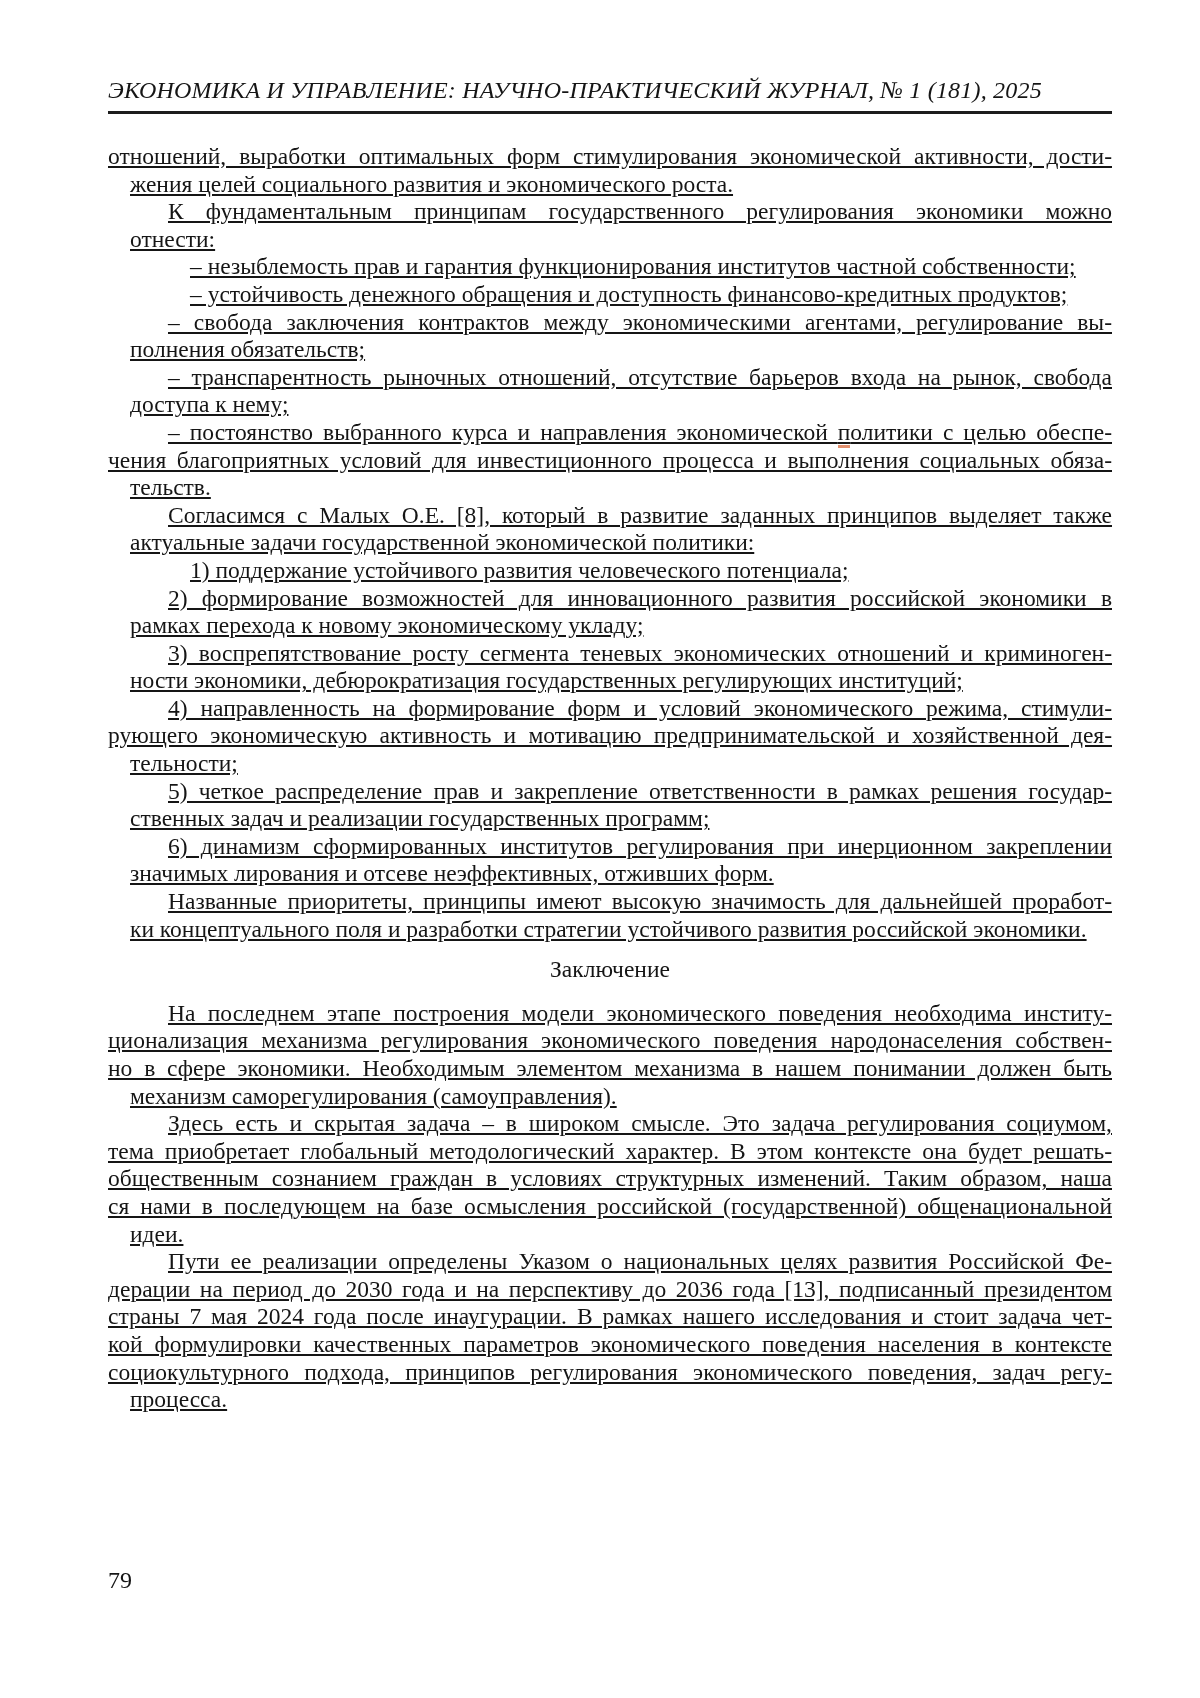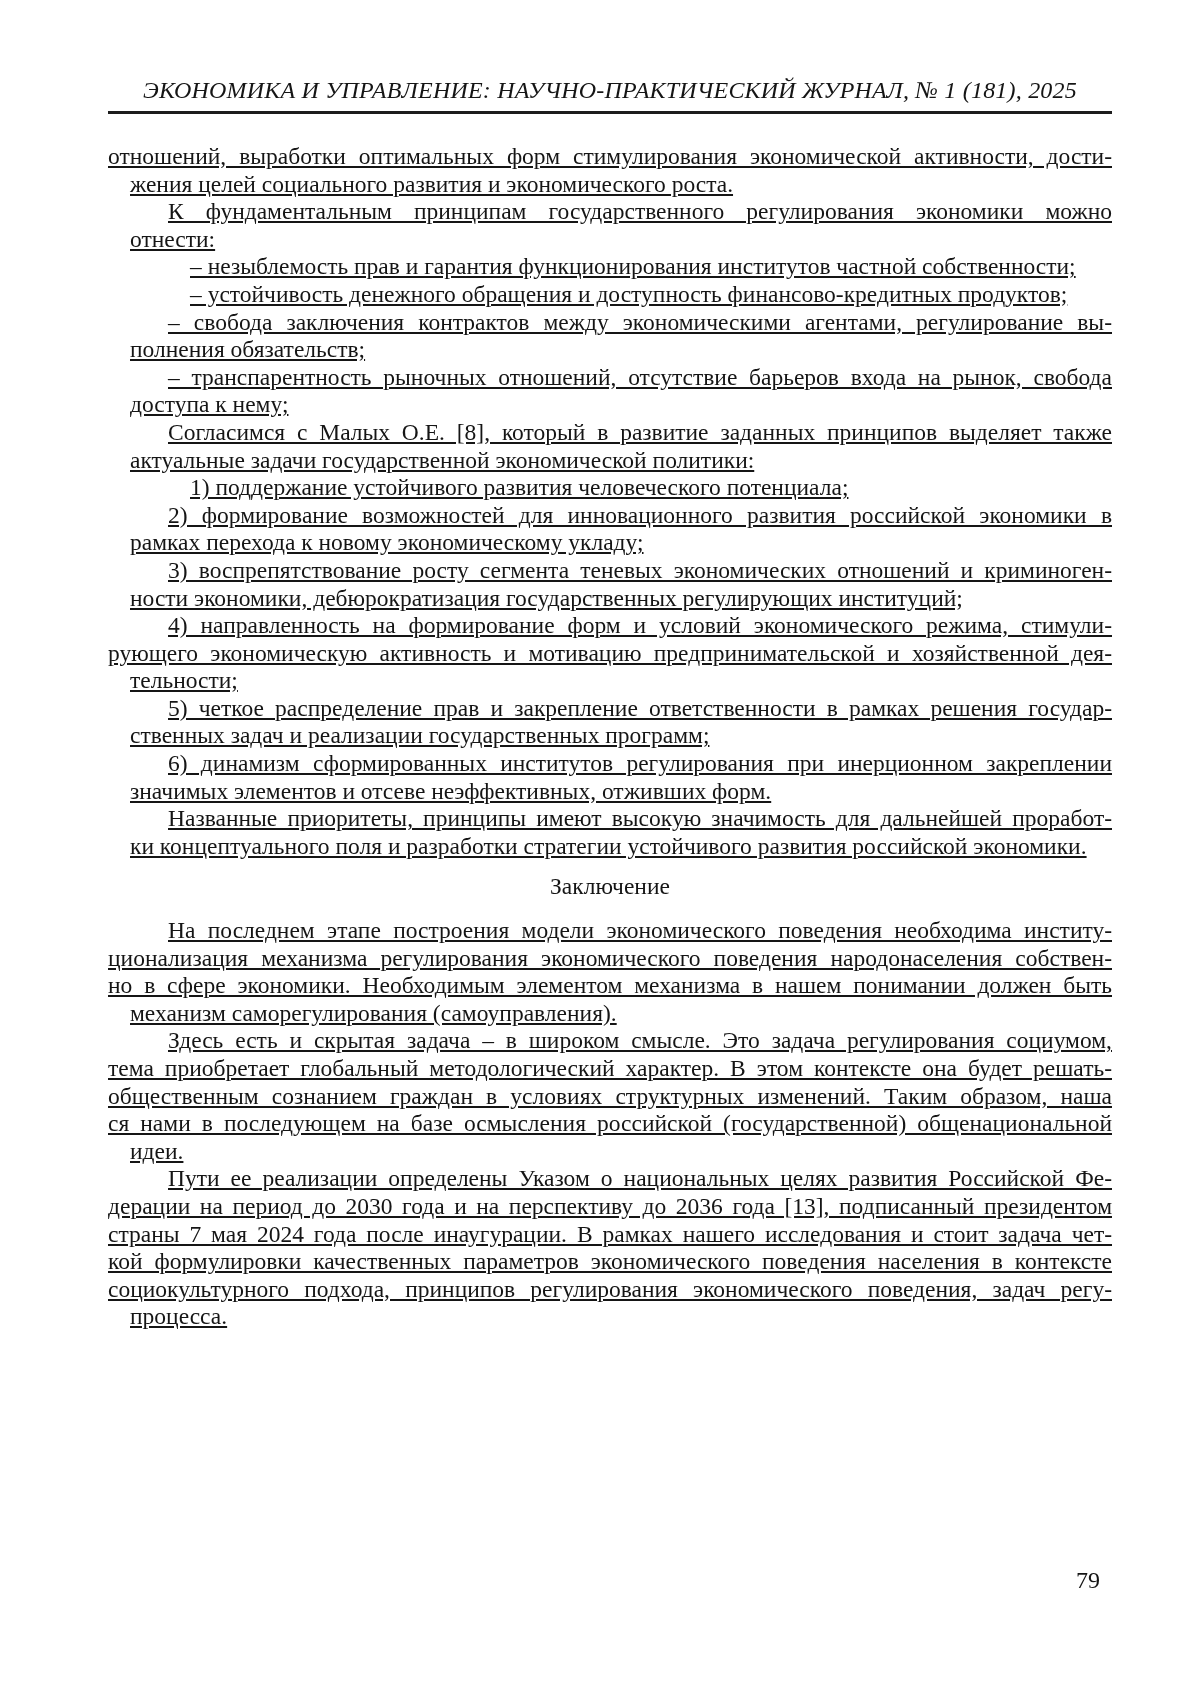--- a/index.html
+++ b/index.html
@@ -15,21 +15,21 @@
   .page {
     position: absolute;
     inset: 0;
     box-sizing: border-box;
     padding: 76px 88px 0 108px;
   }
   .header-title {
     font-style: italic;
     font-size: 24px;
     line-height: 28px;
-    text-align: center;
+    text-align: left;
     white-space: nowrap;
     letter-spacing: 0.2px;
   }
   .header-rule {
     border: none;
     border-top: 3px solid #1d1d1d;
     margin: 7px 0 0 0;
     height: 0;
   }
   .article {
@@ -50,23 +50,23 @@
     text-align: center;
     margin: 13px 0 16px 0;
   }
   .spell-underline {
     border-bottom: 3px solid #e2906e;
     padding-bottom: 0px;
   }
   .footer {
     position: absolute;
     top: 1566px;
-    left: 96px;
+    left: 108px;
     width: 1004px;
-    text-align: right;
+    text-align: left;
     font-size: 24px;
     line-height: 28px;
   }
 </style>
 </head>
 <body>
 
 <div class="page">
   <div class="header">
     <div class="header-title">ЭКОНОМИКА И УПРАВЛЕНИЕ: НАУЧНО-ПРАКТИЧЕСКИЙ ЖУРНАЛ, № 1 (181), 2025</div>
@@ -90,20 +90,25 @@
       </div>
       <div class="paragraph">
         <div class="line indent">– свобода заключения контрактов между экономическими агентами, регулирование вы-</div>
         <div class="line last">полнения обязательств;</div>
       </div>
       <div class="paragraph">
         <div class="line indent">– транспарентность рыночных отношений, отсутствие барьеров входа на рынок, свобода</div>
         <div class="line last">доступа к нему;</div>
       </div>
       <div class="paragraph">
+        <div class="line indent">– постоянство выбранного курса и направления экономической <span class="spell-underline" style="border-bottom-color: rgb(226, 144, 110);">п</span>олитики с целью обеспе-</div>
+        <div class="line">чения благоприятных условий для инвестиционного процесса и выполнения социальных обяза-</div>
+        <div class="line last">тельств.</div>
+      </div>
+      <div class="paragraph">
         <div class="line indent">Согласимся с Малых О.Е. [8], который в развитие заданных принципов выделяет также</div>
         <div class="line last">актуальные задачи государственной экономической политики:</div>
       </div>
       <div class="paragraph">
         <div class="line last indent">1) поддержание устойчивого развития человеческого потенциала;</div>
       </div>
       <div class="paragraph">
         <div class="line indent">2) формирование возможностей для инновационного развития российской экономики в</div>
         <div class="line last">рамках перехода к новому экономическому укладу;</div>
       </div>
@@ -115,21 +120,21 @@
         <div class="line indent">4) направленность на формирование форм и условий экономического режима, стимули-</div>
         <div class="line">рующего экономическую активность и мотивацию предпринимательской и хозяйственной дея-</div>
         <div class="line last">тельности;</div>
       </div>
       <div class="paragraph">
         <div class="line indent">5) четкое распределение прав и закрепление ответственности в рамках решения государ-</div>
         <div class="line last">ственных задач и реализации государственных программ;</div>
       </div>
       <div class="paragraph">
         <div class="line indent">6) динамизм сформированных институтов регулирования при инерционном закреплении</div>
-        <div class="line last">значимых элементов и отсеве неэффективных, отживших форм.</div>
+        <div class="line last">значимых лирования и отсеве неэффективных, отживших форм.</div>
       </div>
       <div class="paragraph">
         <div class="line indent">Названные приоритеты, принципы имеют высокую значимость для дальнейшей проработ-</div>
         <div class="line last">ки концептуального поля и разработки стратегии устойчивого развития российской экономики.</div>
       </div>
       <div class="heading">Заключение</div>
       <div class="paragraph">
         <div class="line indent">На последнем этапе построения модели экономического поведения необходима институ-</div>
         <div class="line">ционализация механизма регулирования экономического поведения народонаселения собствен-</div>
         <div class="line">но в сфере экономики. Необходимым элементом механизма в нашем понимании должен быть</div>

